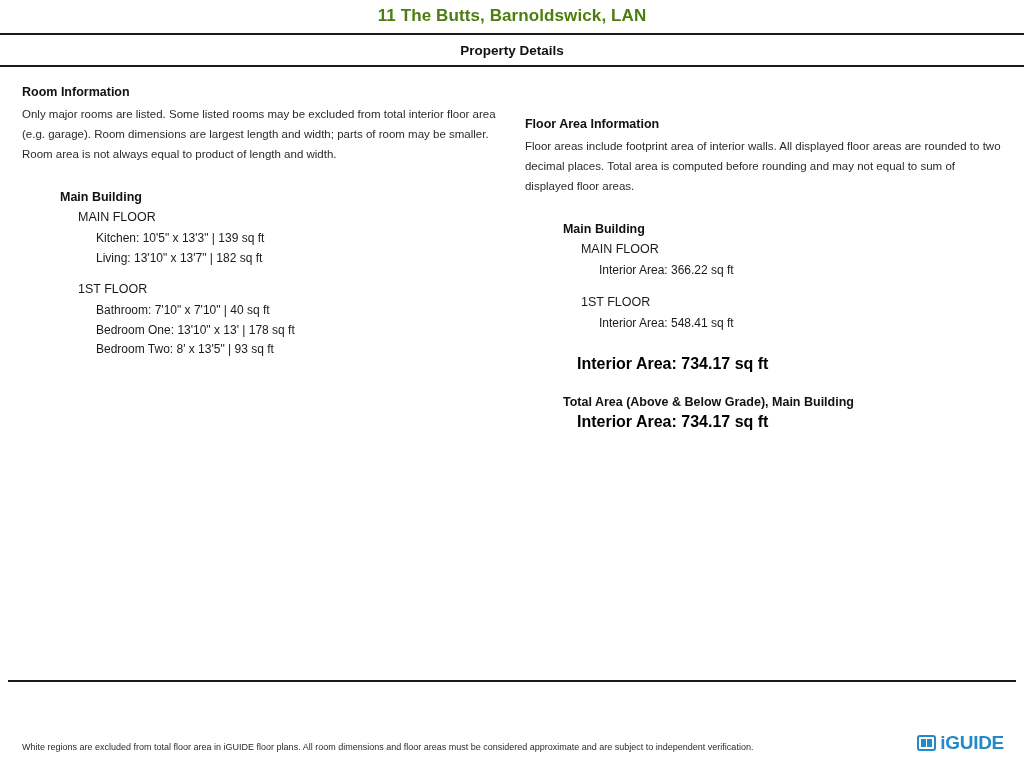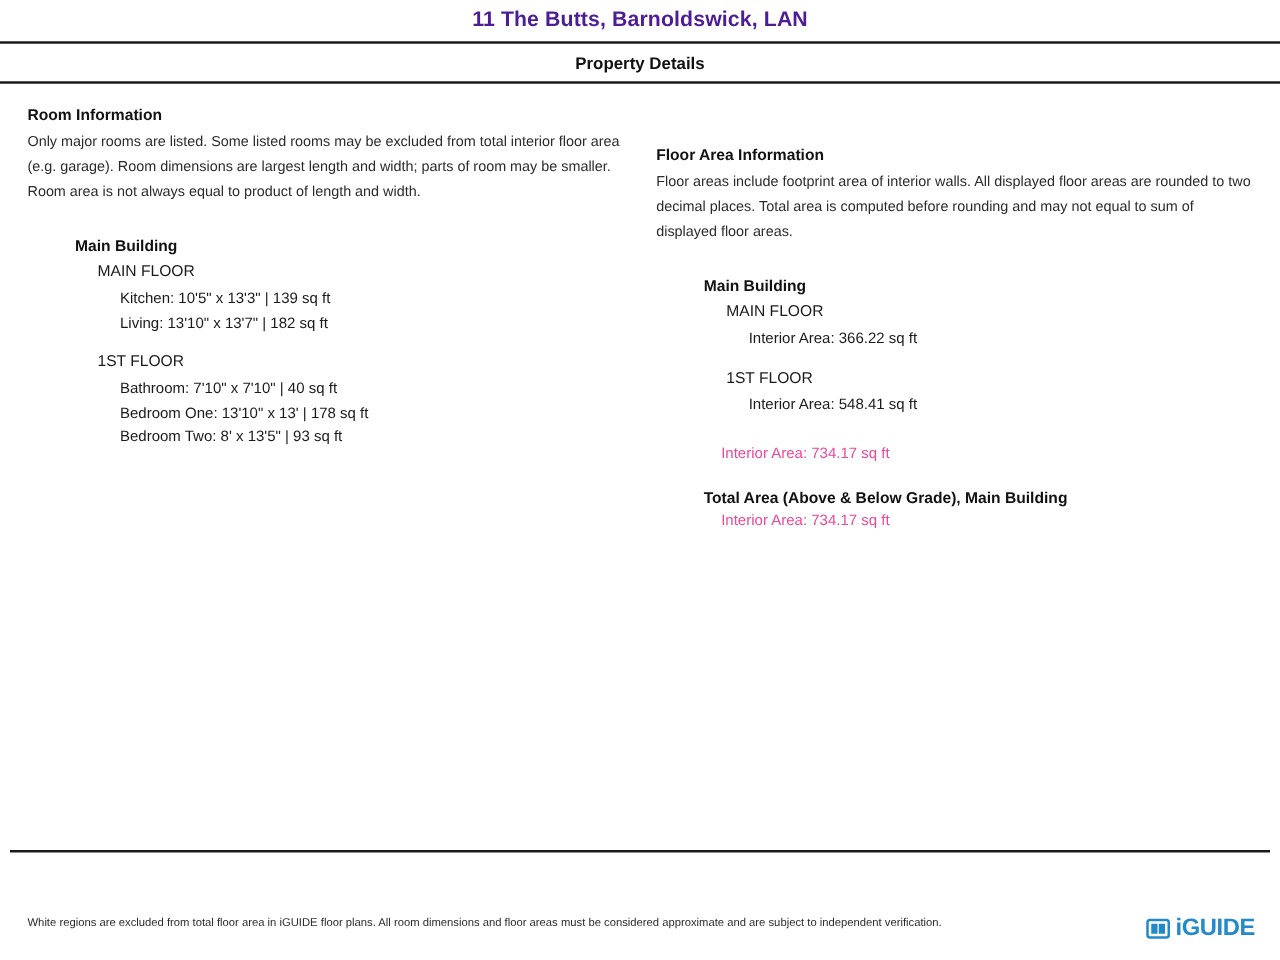--- a/index.html
+++ b/index.html
@@ -19,21 +19,21 @@
     width: 1024px;
     height: 768px;
     position: relative;
     box-sizing: border-box;
   }
   
   .doc-title {
     text-align: center;
     font-size: 17px;
     font-weight: bold;
-    color: #4c1d95;
+    color: #4d7c0f;
     padding-top: 6px;
     letter-spacing: 0.1px;
   }
   .rule-top {
     border-top: 2px solid #1a1a1a;
     margin-top: 7px;
   }
   .subtitle {
     text-align: center;
     font-size: 13.5px;
@@ -101,38 +101,40 @@
   .totals {
     margin-top: 22px;
   }
   .total-head {
     font-size: 12.5px;
     font-weight: bold;
     color: #111;
     margin-bottom: 4px;
   }
   .total-line {
-    font-size: 12px;
-    color: #ec4899;
+    font-size: 16px;
+    color: #000000;
     padding-left: 14px;
+    font-weight: bold;
   }
   
   .footer {
     position: absolute;
     left: 0;
     bottom: 0;
     width: 1024px;
     box-sizing: border-box;
   }
   .rule-footer {
     border-top: 2px solid #1a1a1a;
     margin: 0 8px;
   }
   .footer-row {
     display: flex;
+    align-items: flex-end;
     justify-content: space-between;
     padding: 10px 20px 14px 22px;
     margin-top: 40px;
   }
   .footer-text {
     font-size: 9px;
     color: #2b2b2b;
     line-height: 1.4;
     max-width: 850px;
   }

